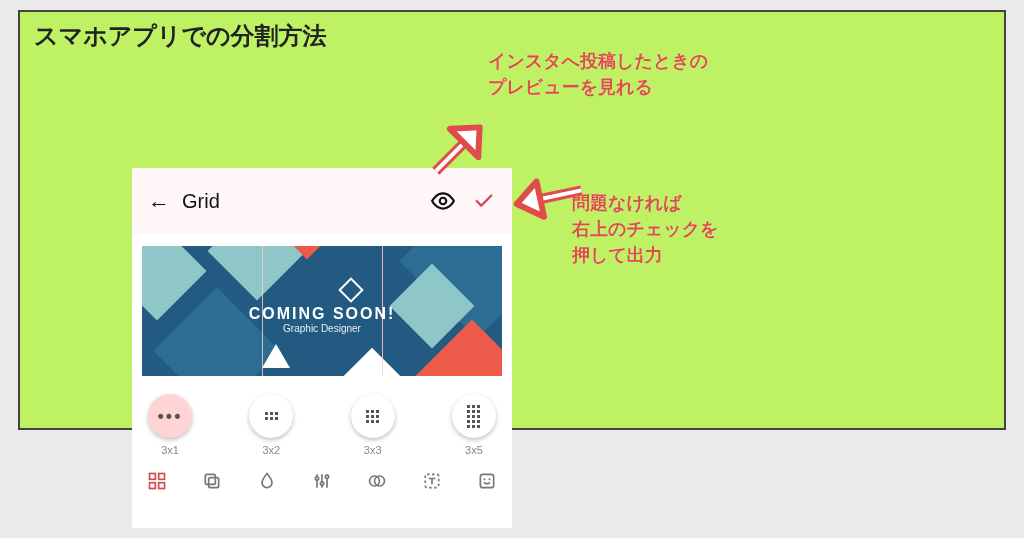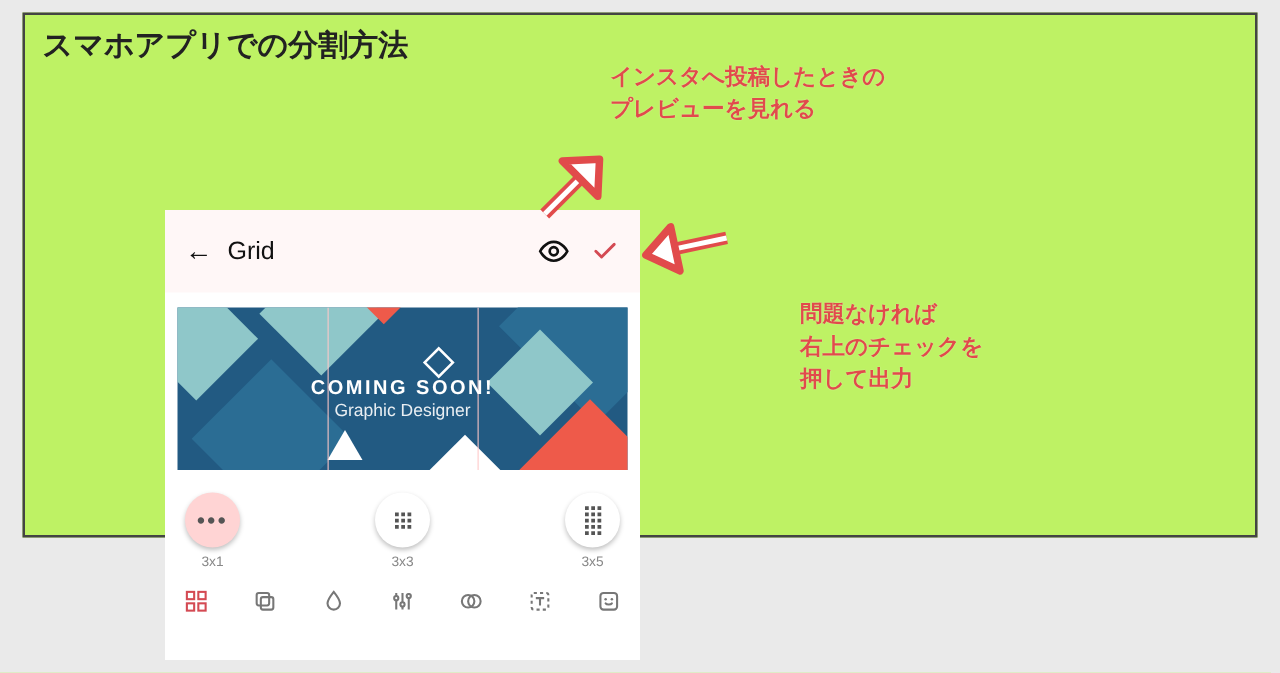--- a/index.html
+++ b/index.html
@@ -10,21 +10,21 @@
   .phone{position:absolute;left:112px;top:156px;width:380px;height:360px;background:#fff;}
   .topbar{height:66px;background:#fff7f7;display:flex;align-items:center;padding:0 16px;}
   .back{font-size:22px;margin-right:12px;color:#111;display:flex;align-items:center;}
   .ptitle{font-size:20px;font-weight:400;color:#111;}
   .tspacer{flex:1;}
   .eye{width:30px;height:30px;display:flex;align-items:center;justify-content:center;margin-right:14px;color:#111;}
   .check{width:24px;height:24px;display:flex;align-items:center;justify-content:center;color:#d44a53;}
   .canvasArea{padding:12px 10px 6px 10px;}
   .poster{position:relative;height:130px;background:#225a82;overflow:hidden;color:#fff;display:flex;flex-direction:column;align-items:center;justify-content:center;}
   .poster .ht{font-size:16px;font-weight:800;letter-spacing:2px;}
-  .poster .sub{font-size:14px;opacity:.9;margin-top:0;}
+  .poster .sub{font-size:10px;opacity:.9;margin-top:0;}
   .grid-col{position:absolute;top:0;bottom:0;width:1px;background:rgba(255,200,200,.85);}
   .shp{position:absolute;}
   .diam{transform:rotate(45deg);}
   .optRow{display:flex;justify-content:space-between;padding:12px 8px 2px 8px;}
   .opt{width:60px;display:flex;flex-direction:column;align-items:center;}
   .optCircle{width:44px;height:44px;border-radius:50%;background:#fff;box-shadow:0 2px 4px rgba(0,0,0,0.25);display:flex;align-items:center;justify-content:center;}
   .opt.sel .optCircle{background:#ffd4d4;}
   .optLabel{font-size:11px;color:#888;margin-top:6px;}
   .dots{display:grid;gap:2px;}
   .dots span{width:3px;height:3px;background:#555;}
@@ -86,20 +86,33 @@
 
       <div class="optRow" id="optRow">
           <div class="opt sel">
             <div class="optCircle">
               <span style="font-size:18px;font-weight:800;color:#555;letter-spacing:2px;">•••</span>
             </div>
             <div class="optLabel">3x1</div>
           </div>
           <div class="opt">
             <div class="optCircle">
+              <div class="dots" style="grid-template-columns: repeat(3, 3px); grid-template-rows: repeat(2, 3px);">
+                <span></span>
+                <span></span>
+                <span></span>
+                <span></span>
+                <span></span>
+                <span></span>
+              </div>
+            </div>
+            <div class="optLabel">3x2</div>
+          </div>
+          <div class="opt">
+            <div class="optCircle">
               <div class="dots" style="grid-template-columns: repeat(3, 3px); grid-template-rows: repeat(3, 3px);">
                 <span></span>
                 <span></span>
                 <span></span>
                 <span></span>
                 <span></span>
                 <span></span>
                 <span></span>
                 <span></span>
                 <span></span>
@@ -177,21 +190,21 @@
               <circle cx="9" cy="10" r="1.2" fill="currentColor"></circle>
               <circle cx="15" cy="10" r="1.2" fill="currentColor"></circle>
               <path d="M9 14c1 1.5 5 1.5 6 0" stroke="currentColor" stroke-width="2" stroke-linecap="round"></path>
             </svg>
         </div>
       </div>
     </div>
 
     <div class="anno" style="left:468px;top:36px;white-space:pre;">インスタへ投稿したときの
 プレビューを見れる</div>
-    <div class="anno" style="left:620px;top:178px;white-space:pre;margin-top:48px;">問題なければ
+    <div class="anno" style="left:552px;top:178px;white-space:pre;">問題なければ
 右上のチェックを
 押して出力</div>
 
     <div class="arrow" style="left:402px;top:98px;">
       <svg width="70" height="80" viewBox="0 0 70 80">
           <g transform="rotate(45 35 40)">
             <path d="M35 70 L35 18" stroke="#e14b4b" stroke-width="10" fill="none"></path>
             <path d="M35 70 L35 18" stroke="#fff" stroke-width="4" fill="none"></path>
             <path d="M15 30 L35 8 L55 30 Z" fill="#fff" stroke="#e14b4b" stroke-width="6" stroke-linejoin="round"></path>
           </g>

